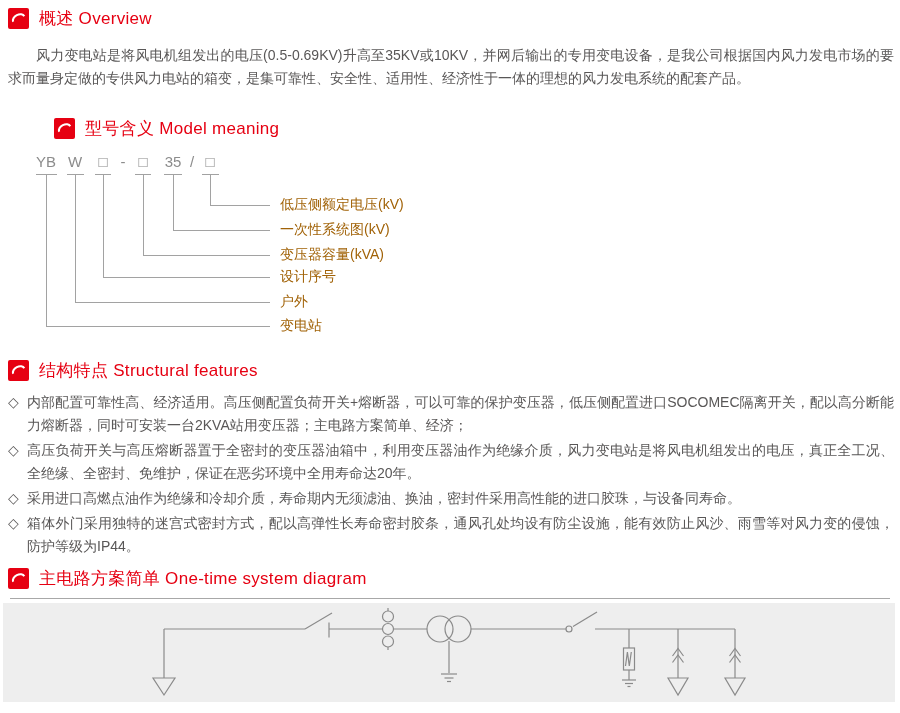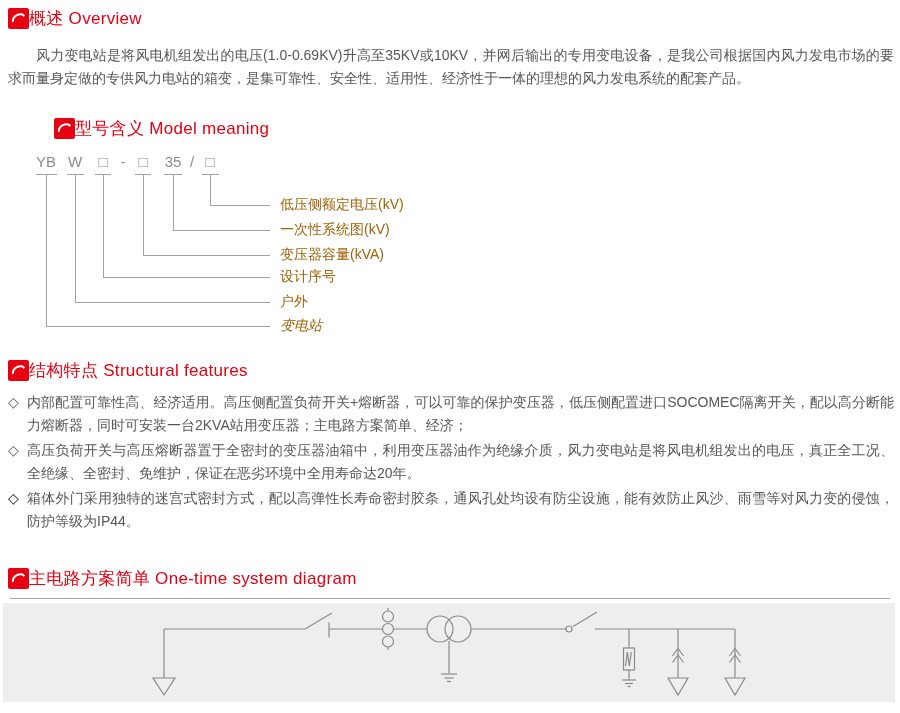--- a/index.html
+++ b/index.html
@@ -4,21 +4,21 @@
 <style>
   html,body{margin:0;padding:0;}
   body{
     width:900px;height:713px;position:relative;overflow:hidden;
     background:#ffffff;
     font-family:"Liberation Sans","DejaVu Sans",sans-serif;
     color:#595757;
   }
   
   .sec-head{
-    position:absolute;left:8px;display:flex;align-items:center;
+    position:absolute;left:8px;display:flex;align-items:center;gap:10px;
   }
   .sec-head .logo{width:21px;height:21px;flex:0 0 auto;}
   .sec-head .txt{
     color:#e60012;font-size:17px;letter-spacing:0.3px;white-space:nowrap;
   }
   
   .para{
     position:absolute;left:8px;width:886px;
     font-size:14px;line-height:23px;text-indent:2em;text-align:justify;
   }
@@ -46,21 +46,21 @@
 
 <div class="sec-head" style="top:7px;">
   <svg class="logo" viewBox="0 0 21 21">
     <rect x="0" y="0" width="21" height="21" rx="2" fill="#e60012"></rect>
     <path d="M5.2,13.8 A5.6,3.9 -28 1 1 16.2,8.2" fill="none" stroke="#ffffff" stroke-width="2.1"></path>
     <path d="M15.8,7.2 A5.6,3.9 -28 0 1 10.6,15.2" fill="none" stroke="#e60012" stroke-width="0.01"></path>
   </svg>
   <span class="txt">概述 Overview</span>
 </div>
 
-<div class="para" style="top:44px;">风力变电站是将风电机组发出的电压(1.0-0.69KV)升高至35KV或10KV，并网后输出的专用变电设备，是我公司根据国内风力发电市场的要求而量身定做的专供风力电站的箱变，是集可靠性、安全性、适用性、经济性于一体的理想的风力发电系统的配套产品。</div>
+<div class="para" style="top:44px;">风力变电站是将风电机组发出的电压(0.5-0.69KV)升高至35KV或10KV，并网后输出的专用变电设备，是我公司根据国内风力发电市场的要求而量身定做的专供风力电站的箱变，是集可靠性、安全性、适用性、经济性于一体的理想的风力发电系统的配套产品。</div>
 
 <div class="sec-head" style="top:117px;padding-left:46px;">
   <svg class="logo" viewBox="0 0 21 21">
     <rect x="0" y="0" width="21" height="21" rx="2" fill="#e60012"></rect>
     <path d="M5.2,13.8 A5.6,3.9 -28 1 1 16.2,8.2" fill="none" stroke="#ffffff" stroke-width="2.1"></path>
   </svg>
   <span class="txt">型号含义 Model meaning</span>
 </div>
 
 <div id="model-diagram">
@@ -93,21 +93,21 @@
   <div class="mline" style="left:143px;top:105px;width:127px;height:1px;"></div>
   <div class="mline" style="left:103px;top:127px;width:167px;height:1px;"></div>
   <div class="mline" style="left:75px;top:152px;width:195px;height:1px;"></div>
   <div class="mline" style="left:46px;top:176px;width:224px;height:1px;"></div>
 
   <span class="mlabel" style="top:46px;">低压侧额定电压(kV)</span>
   <span class="mlabel" style="top:71px;">一次性系统图(kV)</span>
   <span class="mlabel" style="top:96px;">变压器容量(kVA)</span>
   <span class="mlabel" style="top:118px;">设计序号</span>
   <span class="mlabel" style="top:143px;">户外</span>
-  <span class="mlabel" style="top:167px;font-style:italic;">变电站</span>
+  <span class="mlabel" style="top:167px;">变电站</span>
 </div>
 
 <div class="sec-head" style="top:359px;">
   <svg class="logo" viewBox="0 0 21 21">
     <rect x="0" y="0" width="21" height="21" rx="2" fill="#e60012"></rect>
     <path d="M5.2,13.8 A5.6,3.9 -28 1 1 16.2,8.2" fill="none" stroke="#ffffff" stroke-width="2.1"></path>
   </svg>
   <span class="txt">结构特点 Structural features</span>
 </div>
 
@@ -115,20 +115,21 @@
   <div class="feat">
     <span class="dm">◇</span>
     <span>内部配置可靠性高、经济适用。高压侧配置负荷开关+熔断器，可以可靠的保护变压器，低压侧配置进口SOCOMEC隔离开关，配以高分断能力熔断器，同时可安装一台2KVA站用变压器；主电路方案简单、经济；</span>
   </div>
   <div class="feat">
     <span class="dm">◇</span>
     <span>高压负荷开关与高压熔断器置于全密封的变压器油箱中，利用变压器油作为绝缘介质，风力变电站是将风电机组发出的电压，真正全工况、全绝缘、全密封、免维护，保证在恶劣环境中全用寿命达20年。</span>
   </div>
   <div class="feat">
     <span class="dm">◇</span>
+    <span>采用进口高燃点油作为绝缘和冷却介质，寿命期内无须滤油、换油，密封件采用高性能的进口胶珠，与设备同寿命。</span>
   </div>
   <div class="feat">
     <span class="dm">◇</span>
     <span>箱体外门采用独特的迷宫式密封方式，配以高弹性长寿命密封胶条，通风孔处均设有防尘设施，能有效防止风沙、雨雪等对风力变的侵蚀，防护等级为IP44。</span>
   </div>
 </div>
 
 <div class="sec-head" style="top:567px;">
   <svg class="logo" viewBox="0 0 21 21">
     <rect x="0" y="0" width="21" height="21" rx="2" fill="#e60012"></rect>

